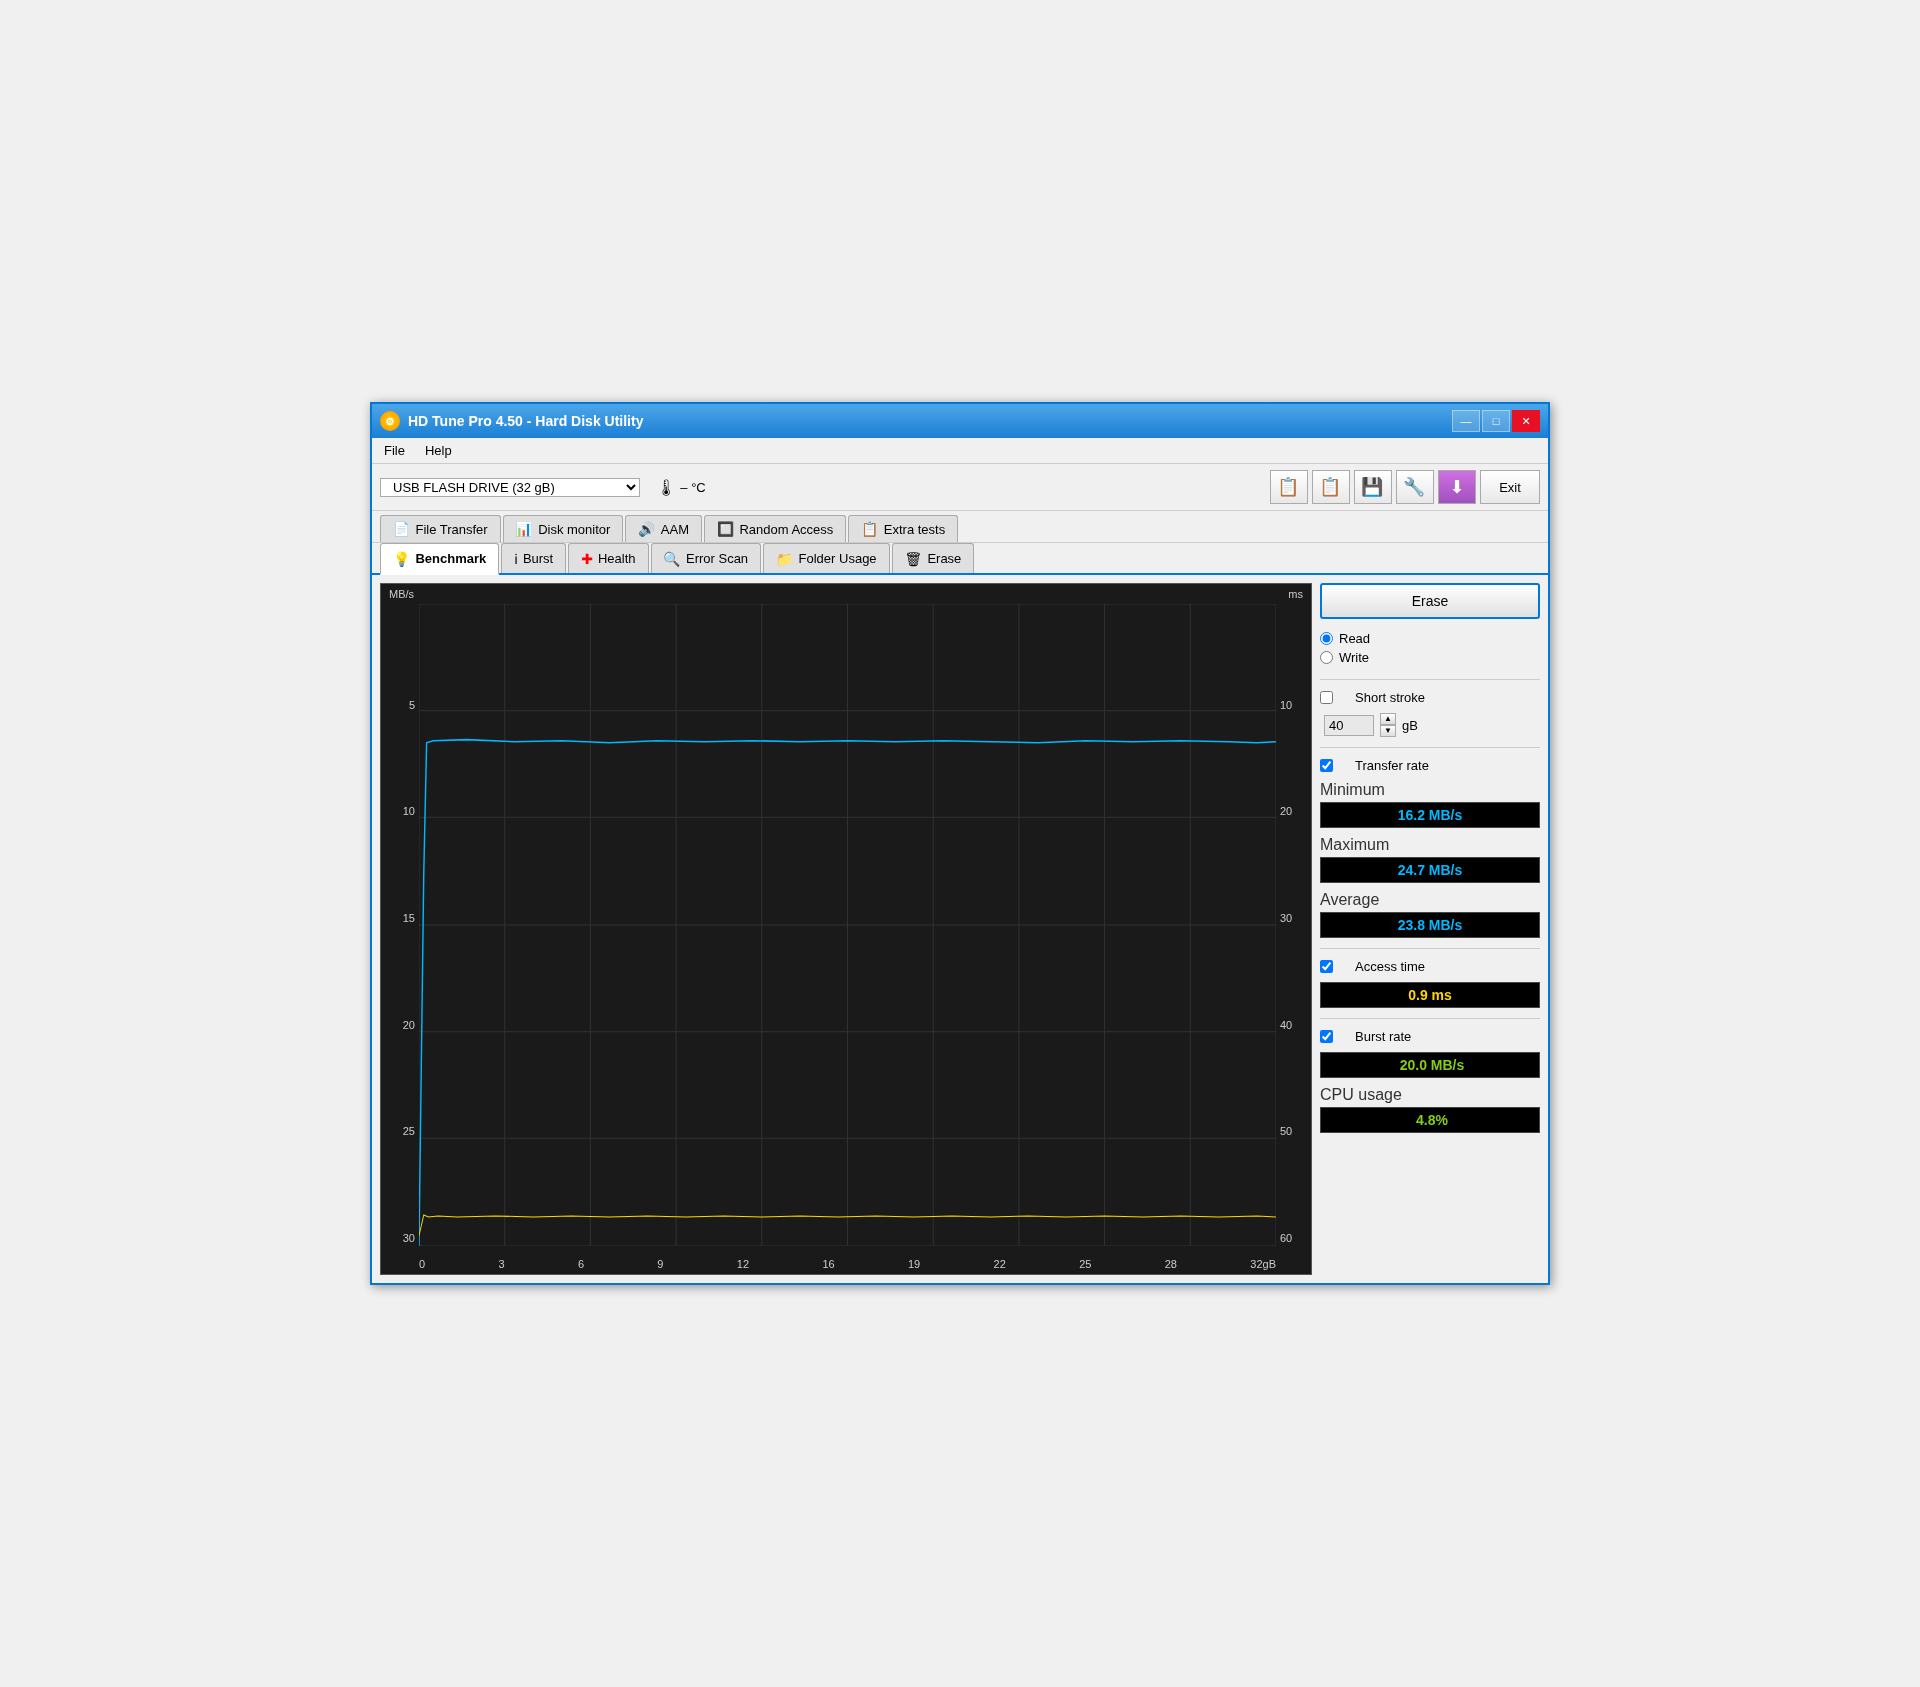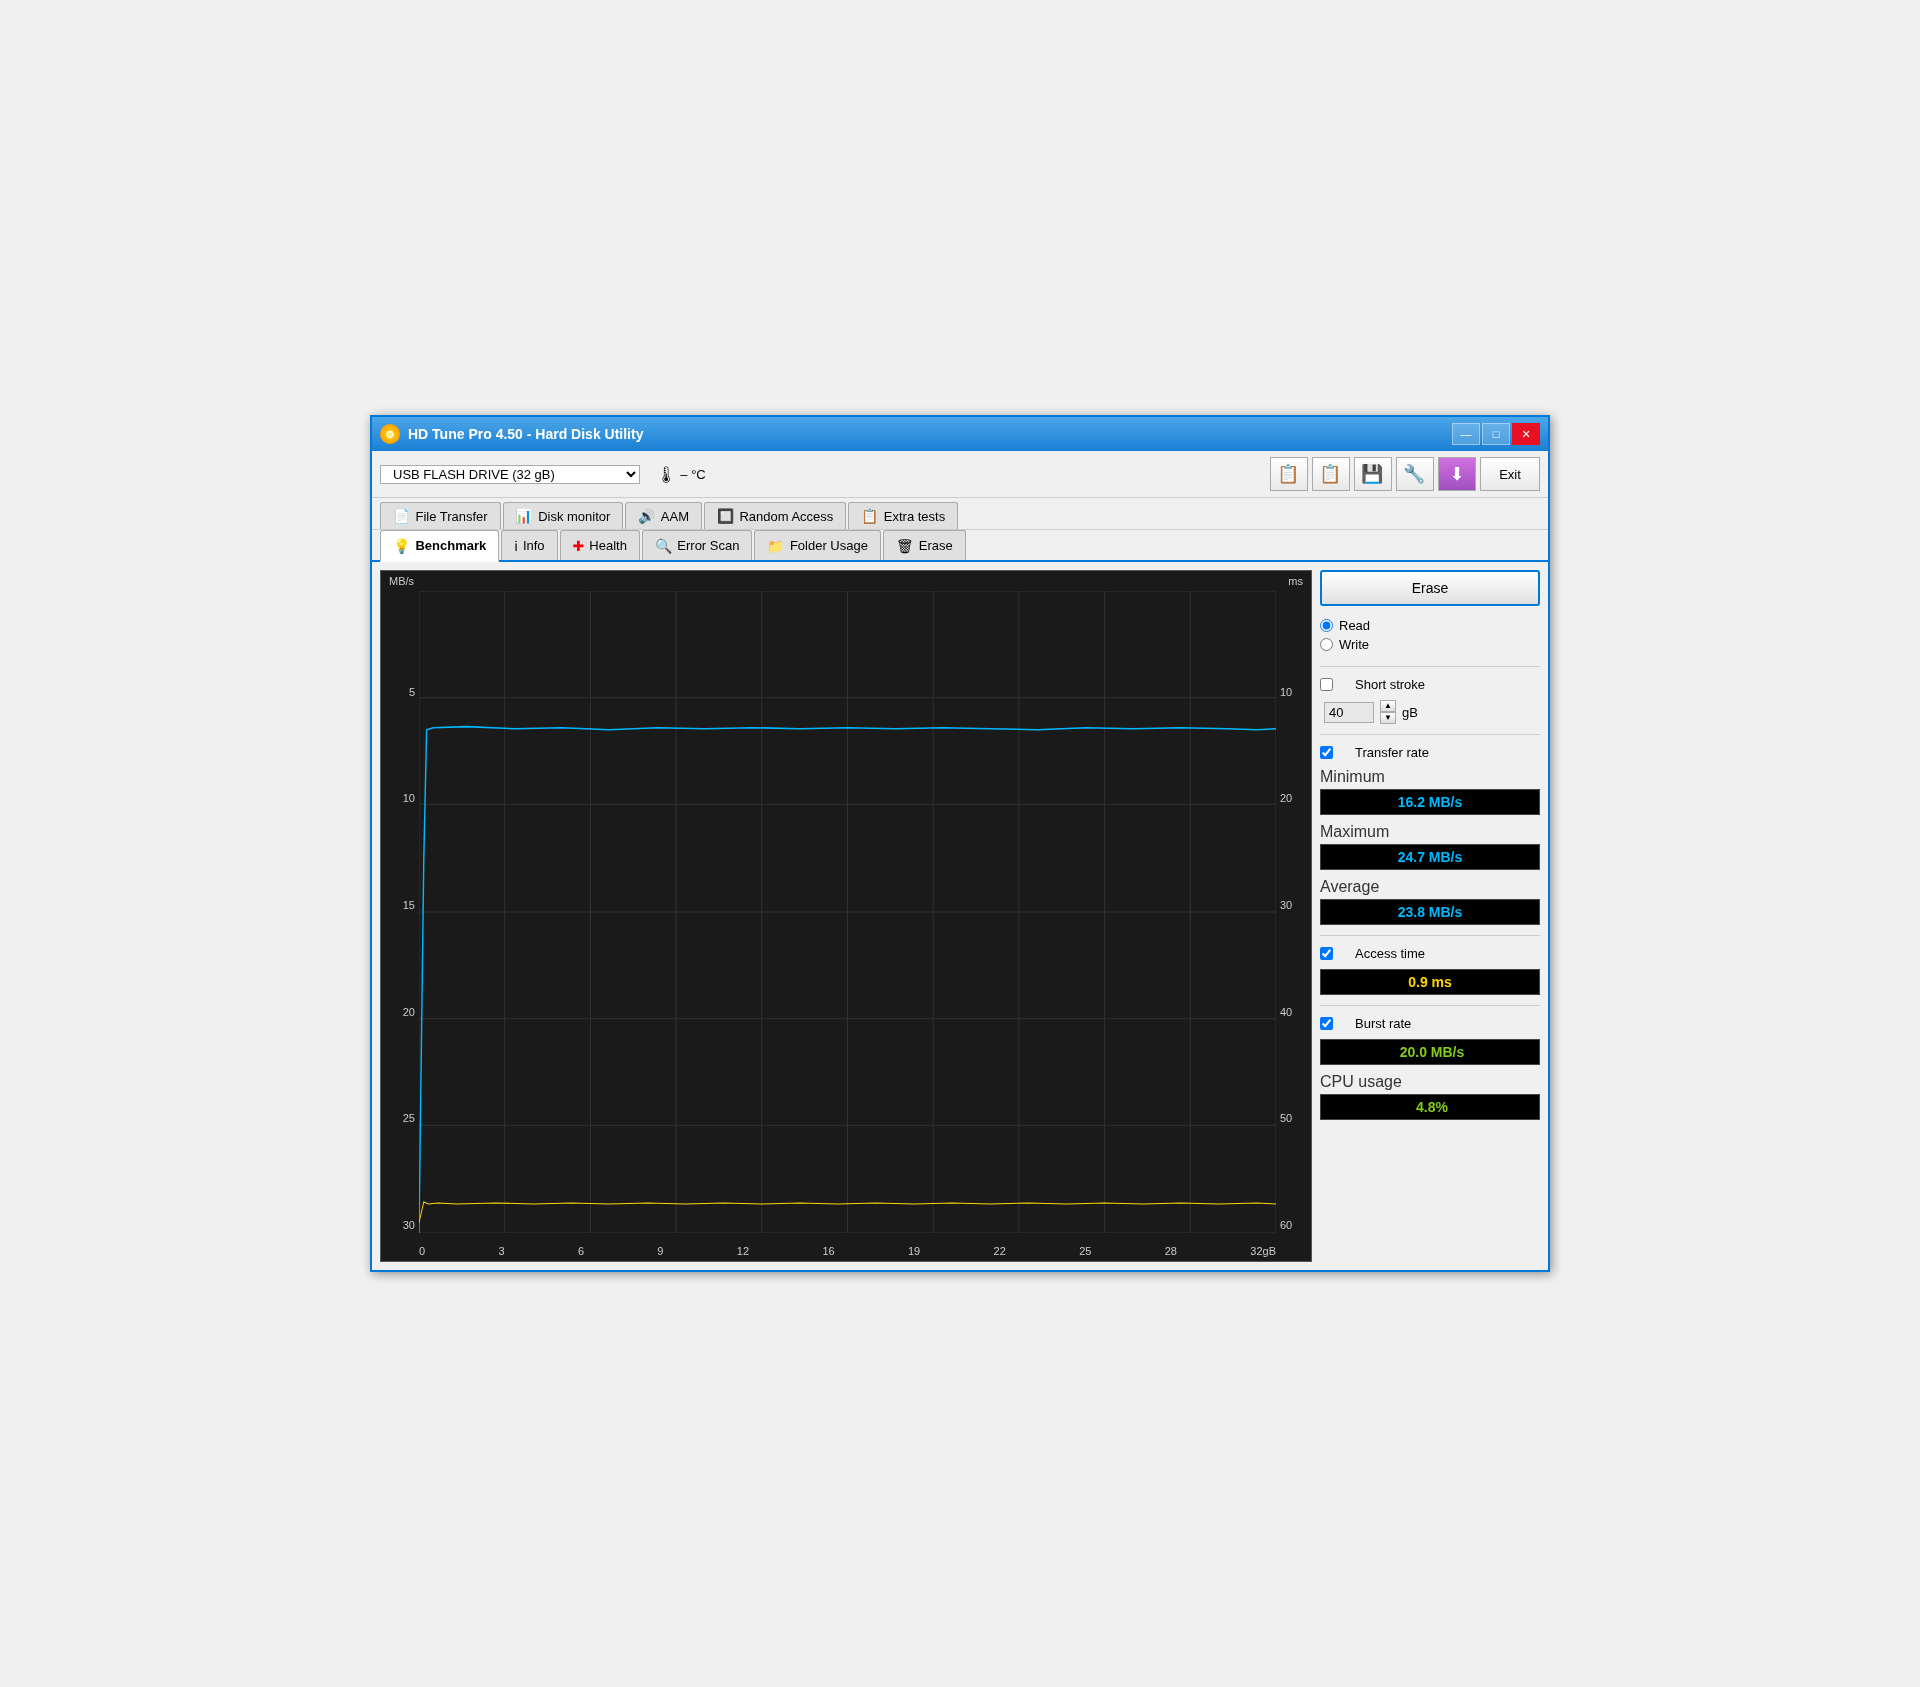--- a/index.html
+++ b/index.html
@@ -341,20 +341,24 @@
       <div class="title-bar-icon">⚙</div>
       <span>HD Tune Pro 4.50 - Hard Disk Utility</span>
     </div>
     <div class="title-bar-controls">
       <button class="title-btn">—</button>
       <button class="title-btn">□</button>
       <button class="title-btn close">✕</button>
     </div>
   </div>
 
+  <div class="menu-bar">
+    <span class="menu-item">File</span>
+    <span class="menu-item">Help</span>
+  </div>
 
   <div class="toolbar">
     <select class="drive-select">
       <option>USB   FLASH DRIVE     (32 gB)</option>
     </select>
     <div class="temp-display">
       <span class="thermometer-icon">🌡</span>
       <span>– °C</span>
     </div>
     <div class="toolbar-buttons">
@@ -390,21 +394,21 @@
     </div>
   </div>
 
   <div class="tabs-row2">
     <div class="tab active">
       <span class="tab-icon">💡</span>
       <span>Benchmark</span>
     </div>
     <div class="tab">
       <span class="tab-icon">ℹ</span>
-      <span>Info</span>
+      <span>Burst</span>
     </div>
     <div class="tab">
       <span class="tab-icon" style="color:red;">✚</span>
       <span>Health</span>
     </div>
     <div class="tab">
       <span class="tab-icon">🔍</span>
       <span>Error Scan</span>
     </div>
     <div class="tab">

